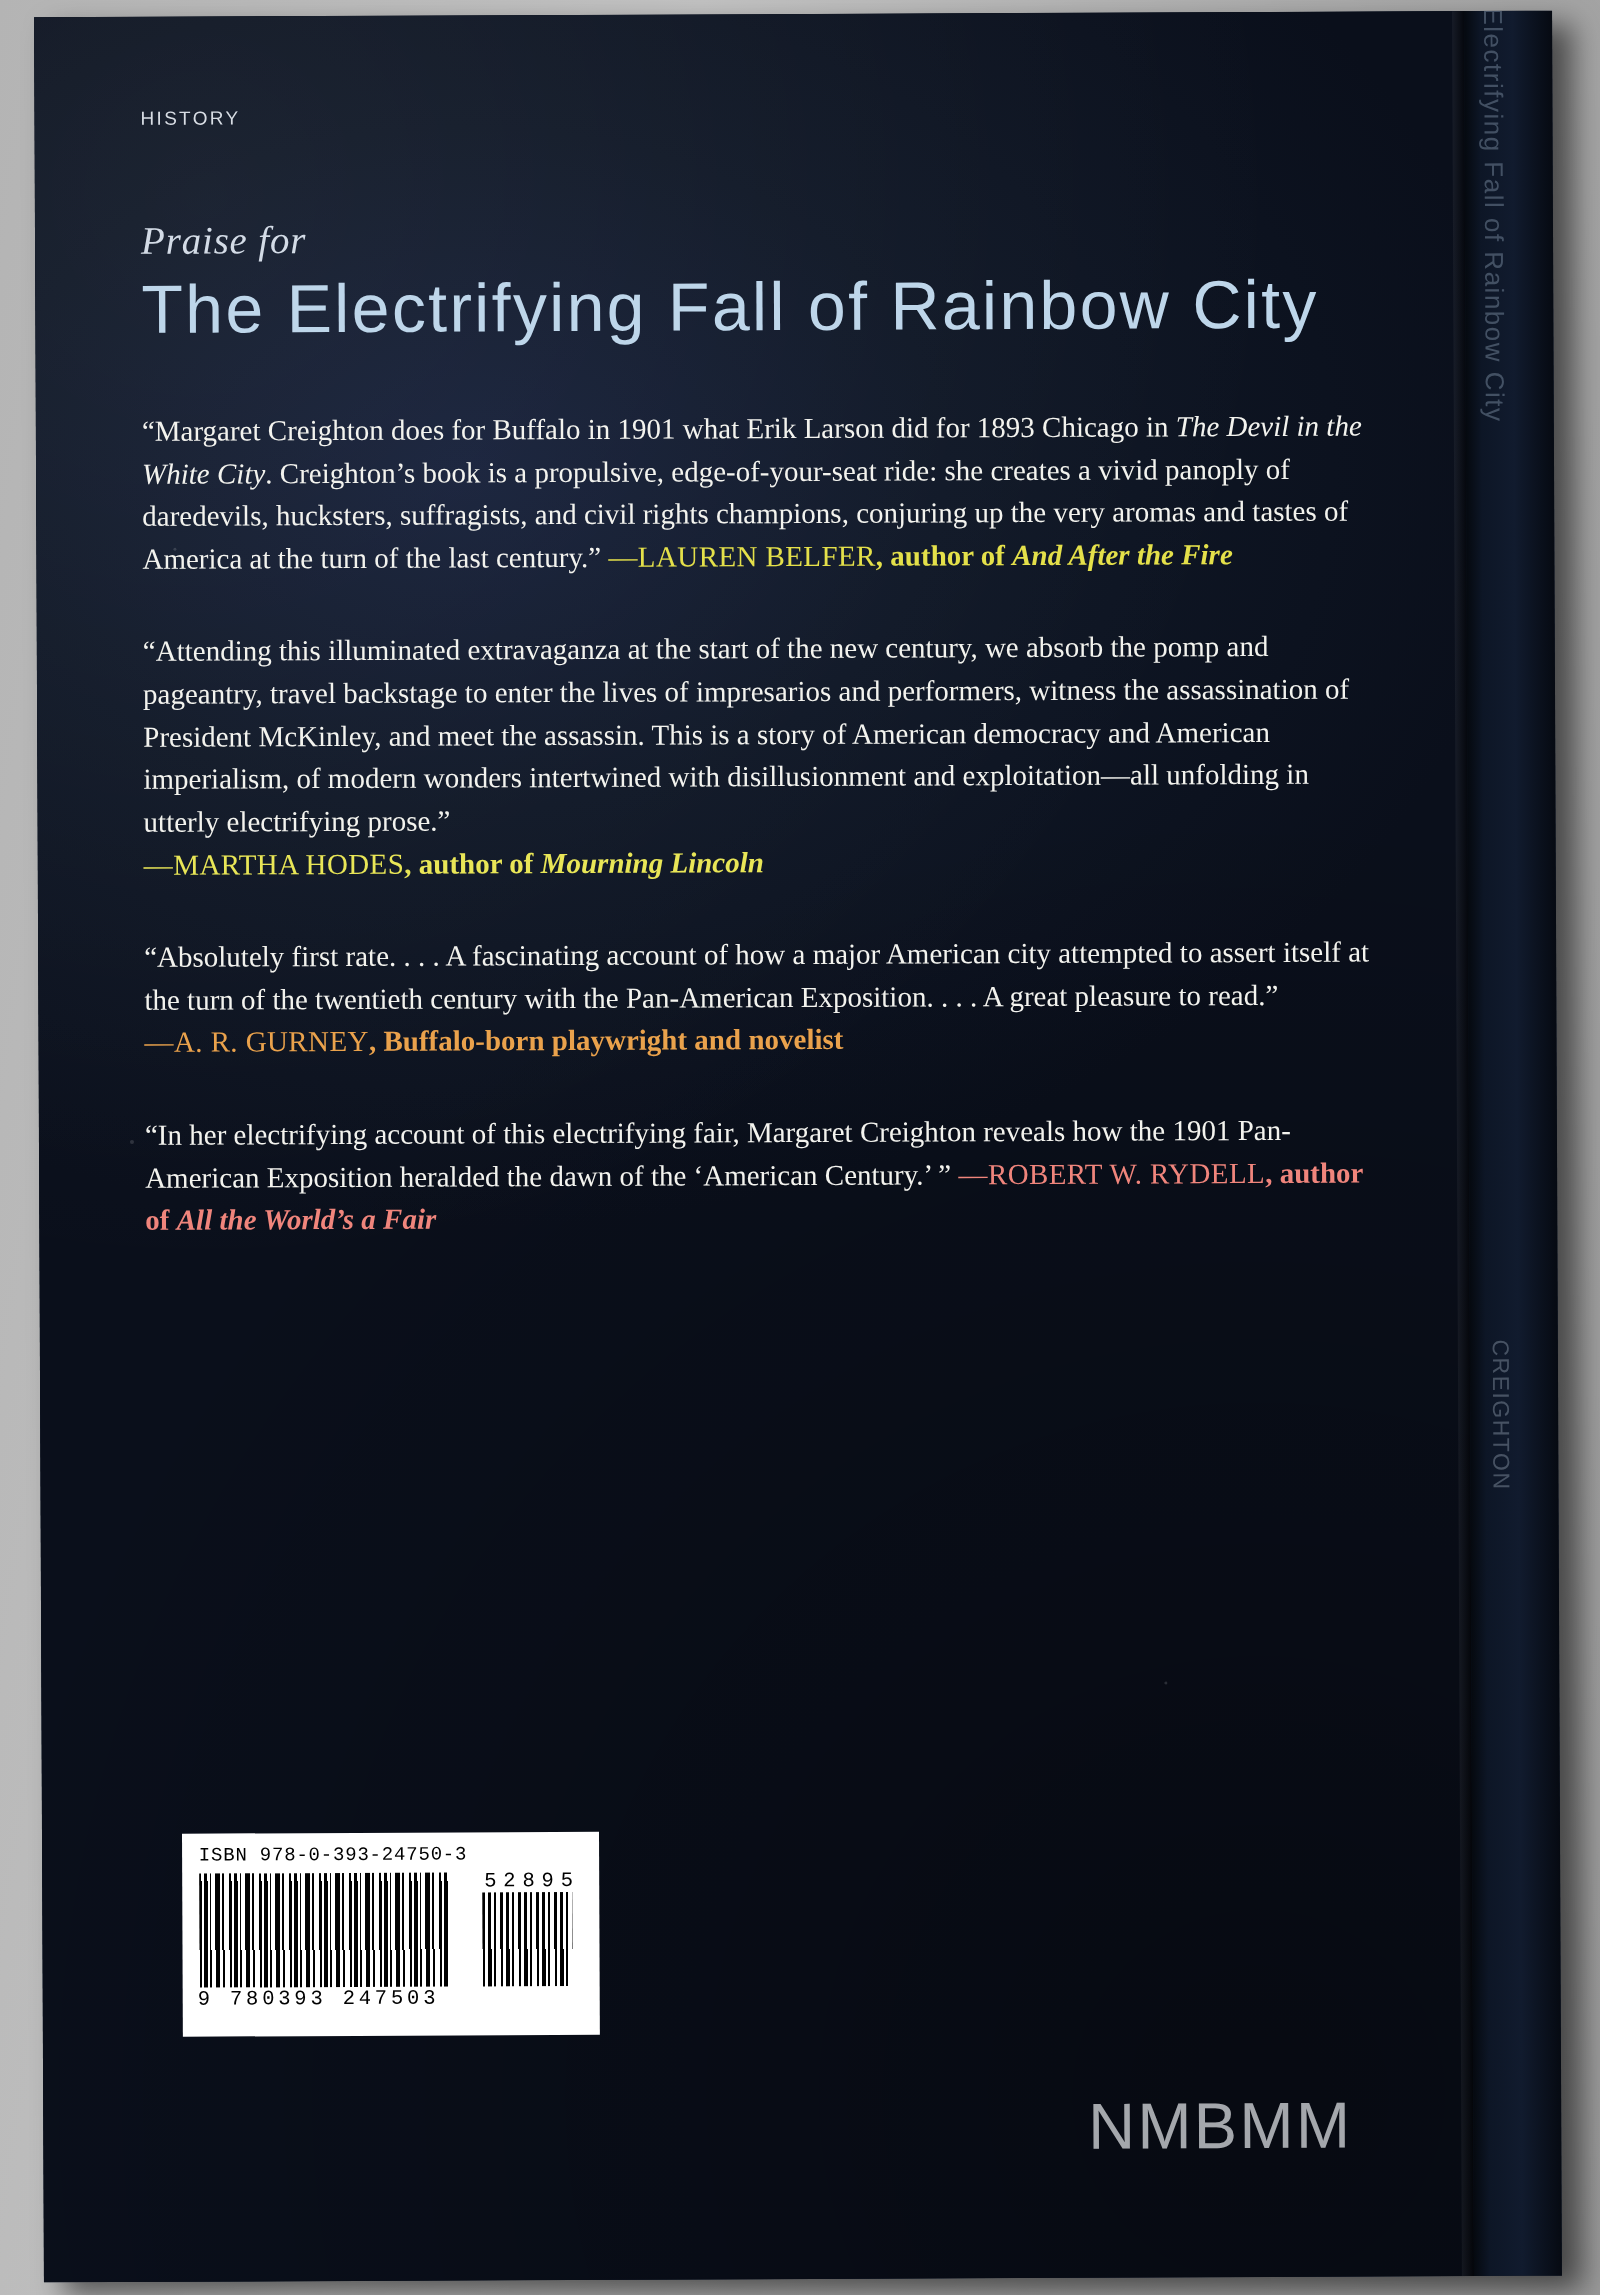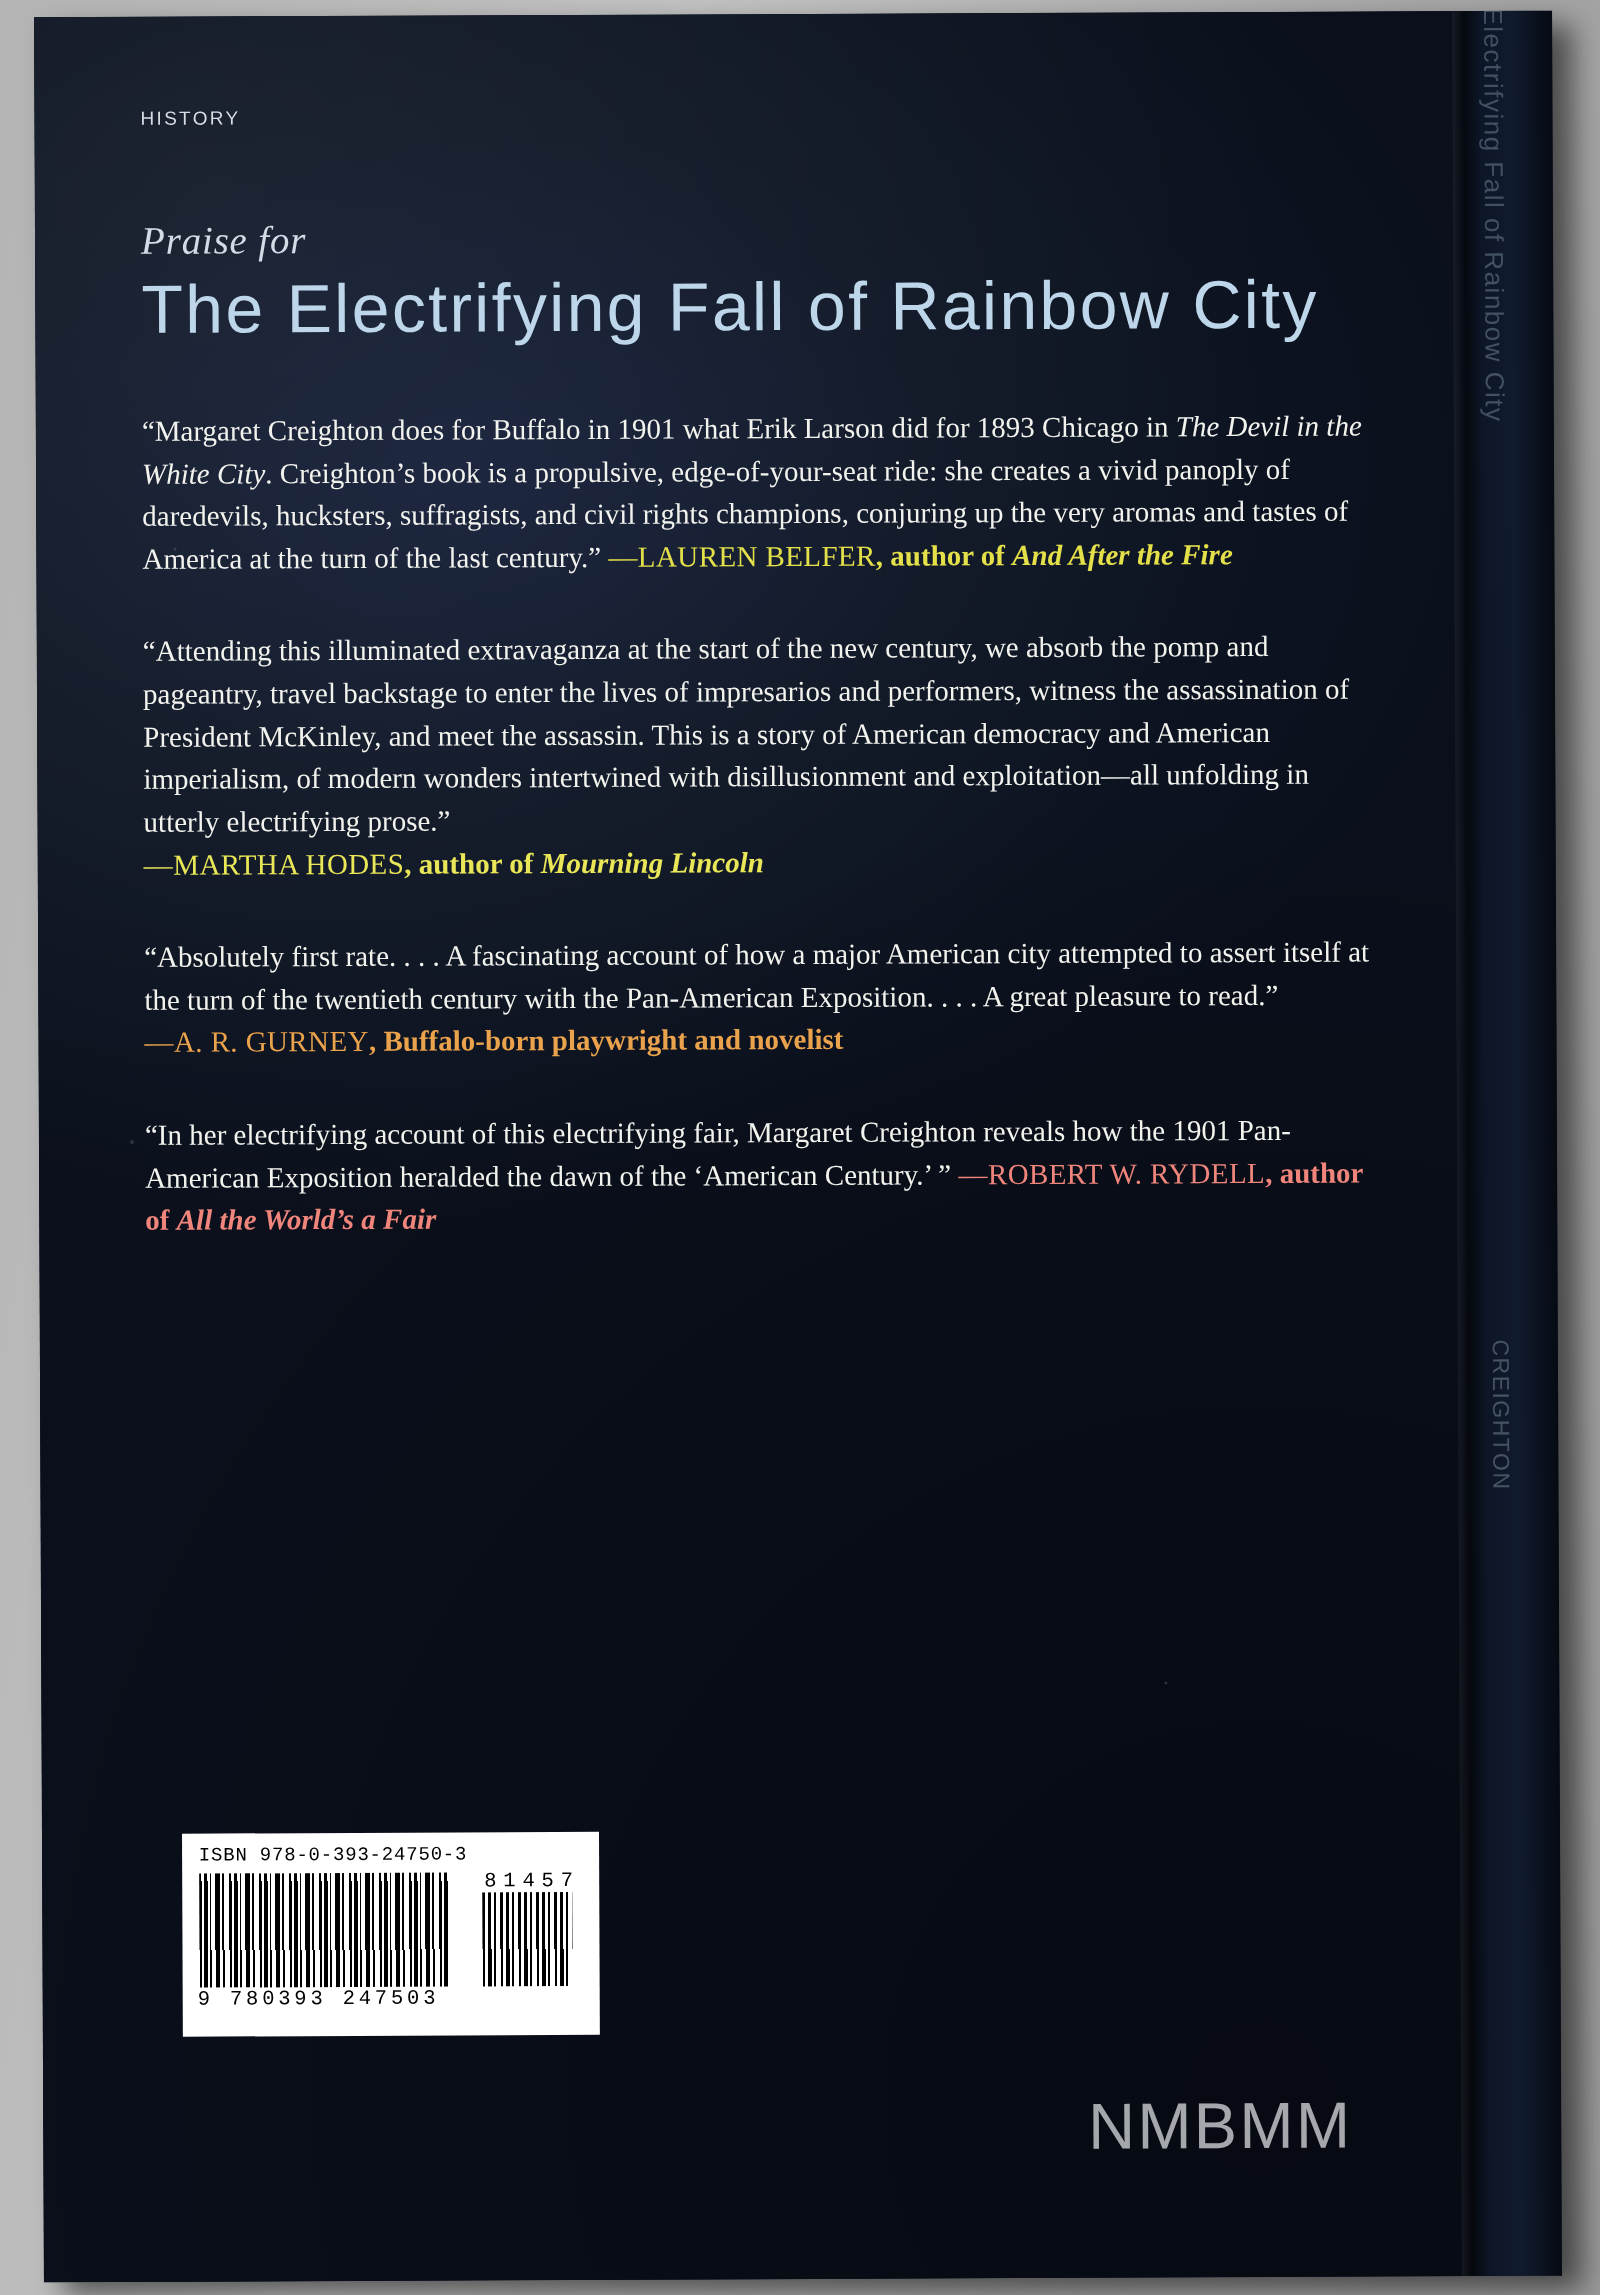--- a/index.html
+++ b/index.html
@@ -255,21 +255,21 @@
 
         <p class="blurb"><span>“In her electrifying account of this electrifying fair, Margaret Creighton reveals how the 1901 Pan-American Exposition heralded the dawn of the ‘American Century.’ ” </span><span class="attrib-name c-salmon">—</span><span class="attrib-name c-salmon">ROBERT W. RYDELL</span><span class="attrib-rest c-salmon">, author of </span><em class="attrib-rest c-salmon">All the World’s a Fair</em></p>
 
       </div>
     </div>
 
     <div class="barcode-box">
       <div class="isbn-text">ISBN 978-0-393-24750-3</div>
       <div class="bars-wrap">
         <div class="bars-main"></div>
-        <div class="addon-digits">81457</div>
+        <div class="addon-digits">52895</div>
         <div class="bars-addon"></div>
         <div class="ean-digits">9 780393 247503</div>
       </div>
     </div>
 
     <div class="watermark">NMBMM</div>
 
   </div>
 
   <div class="pages-edge"></div>

